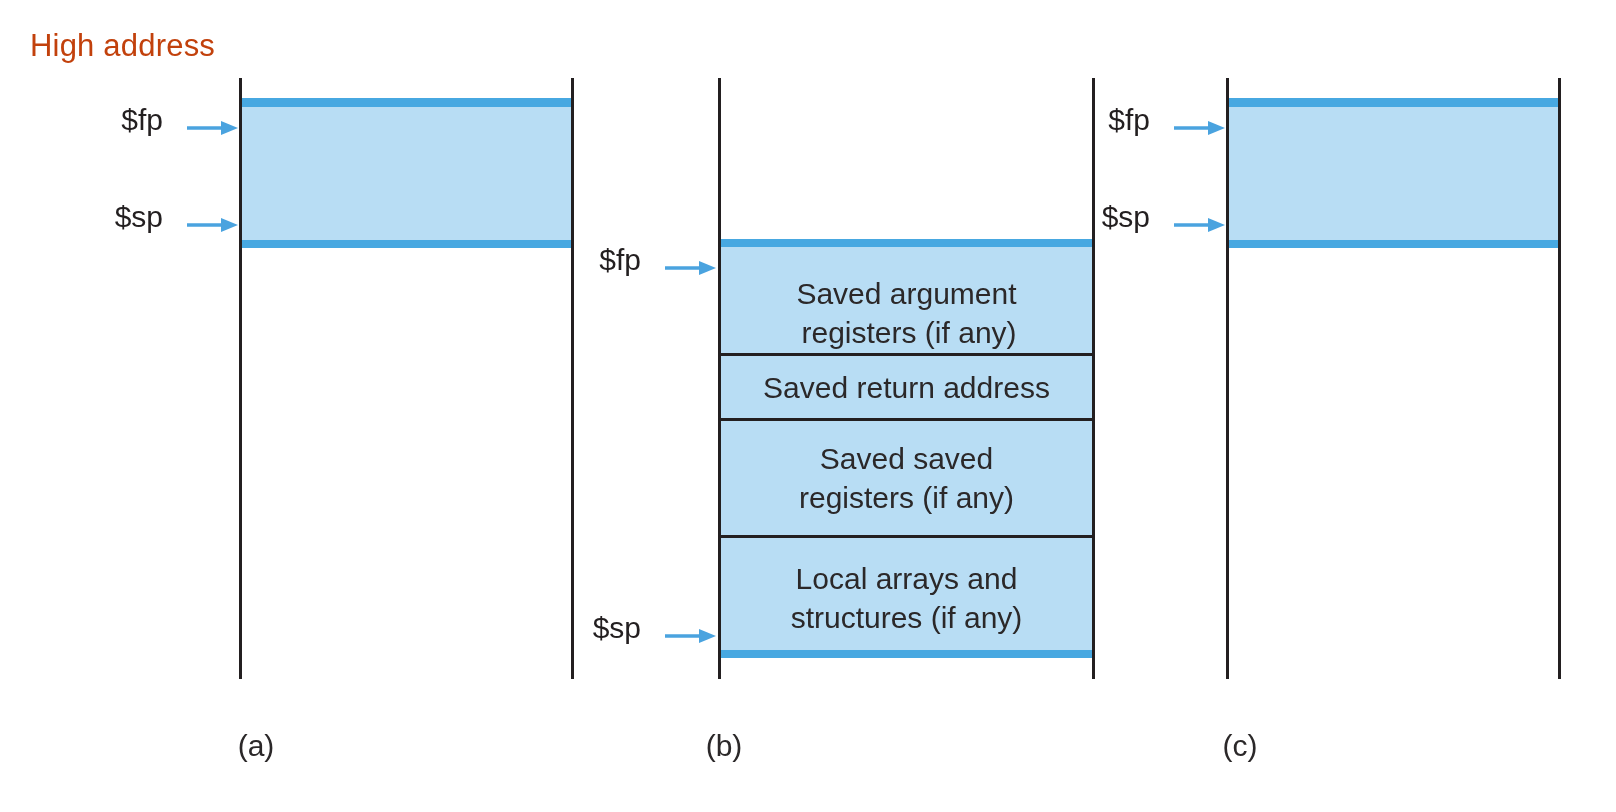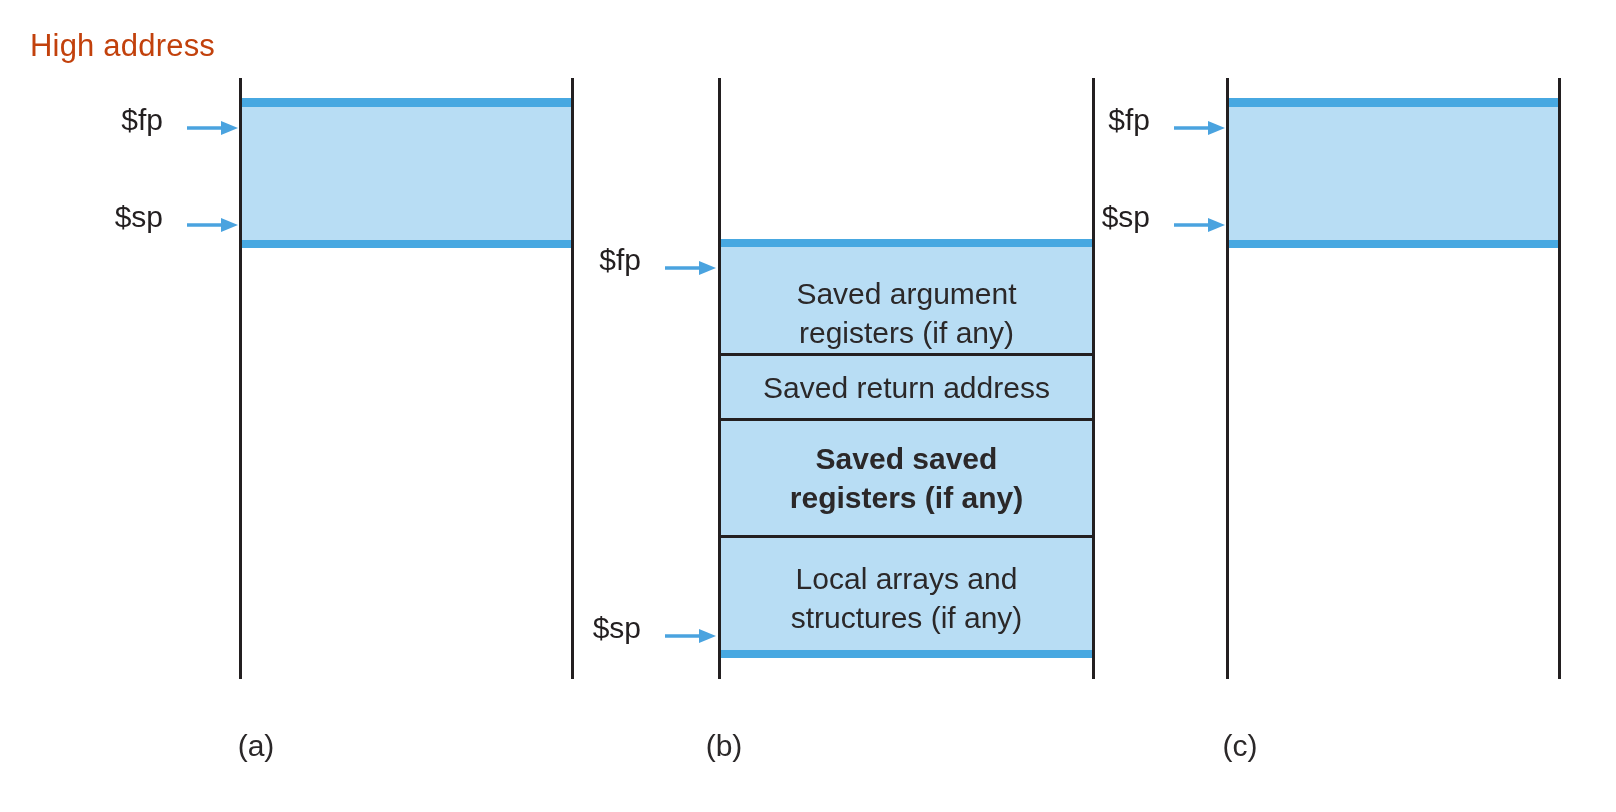--- a/index.html
+++ b/index.html
@@ -56,26 +56,26 @@
       <line x1="1" y1="9" x2="36" y2="9" stroke="#4aa3df" stroke-width="3.5"></line>
       <polygon points="35,2 52,9 35,16" fill="#4aa3df"></polygon>
     </svg>
   </div>
   <div class="caption" style="left:256px;">(a)</div>
 
   <div class="rail" style="left:718px;"></div>
   <div class="rail" style="left:1092px;"></div>
 
   <div class="bbar" style="top:239px;"></div>
-  <div class="bbox" style="top:247px; height:131px;">Saved argument
+  <div class="bbox" style="top:247px; height:131px;text-align:right;">Saved argument
 registers (if any)</div>
   <div class="bsep" style="top:353px;"></div>
   <div class="bbox" style="top:356px; height:62px;">Saved return address</div>
   <div class="bsep" style="top:418px;"></div>
-  <div class="bbox" style="top:421px; height:114px;font-weight:bold;">Saved saved
+  <div class="bbox" style="top:421px; height:114px;">Saved saved
 registers (if any)</div>
   <div class="bsep" style="top:535px;"></div>
   <div class="bbox" style="top:538px; height:120px;">Local arrays and
 structures (if any)</div>
   <div class="bbar" style="top:650px;"></div>
 
   <div class="pointer" style="right:900px; top:247px;">
     <span class="plabel">$fp</span>
     <svg width="52" height="18" viewBox="0 0 52 18">
       <line x1="1" y1="9" x2="36" y2="9" stroke="#4aa3df" stroke-width="3.5"></line>

